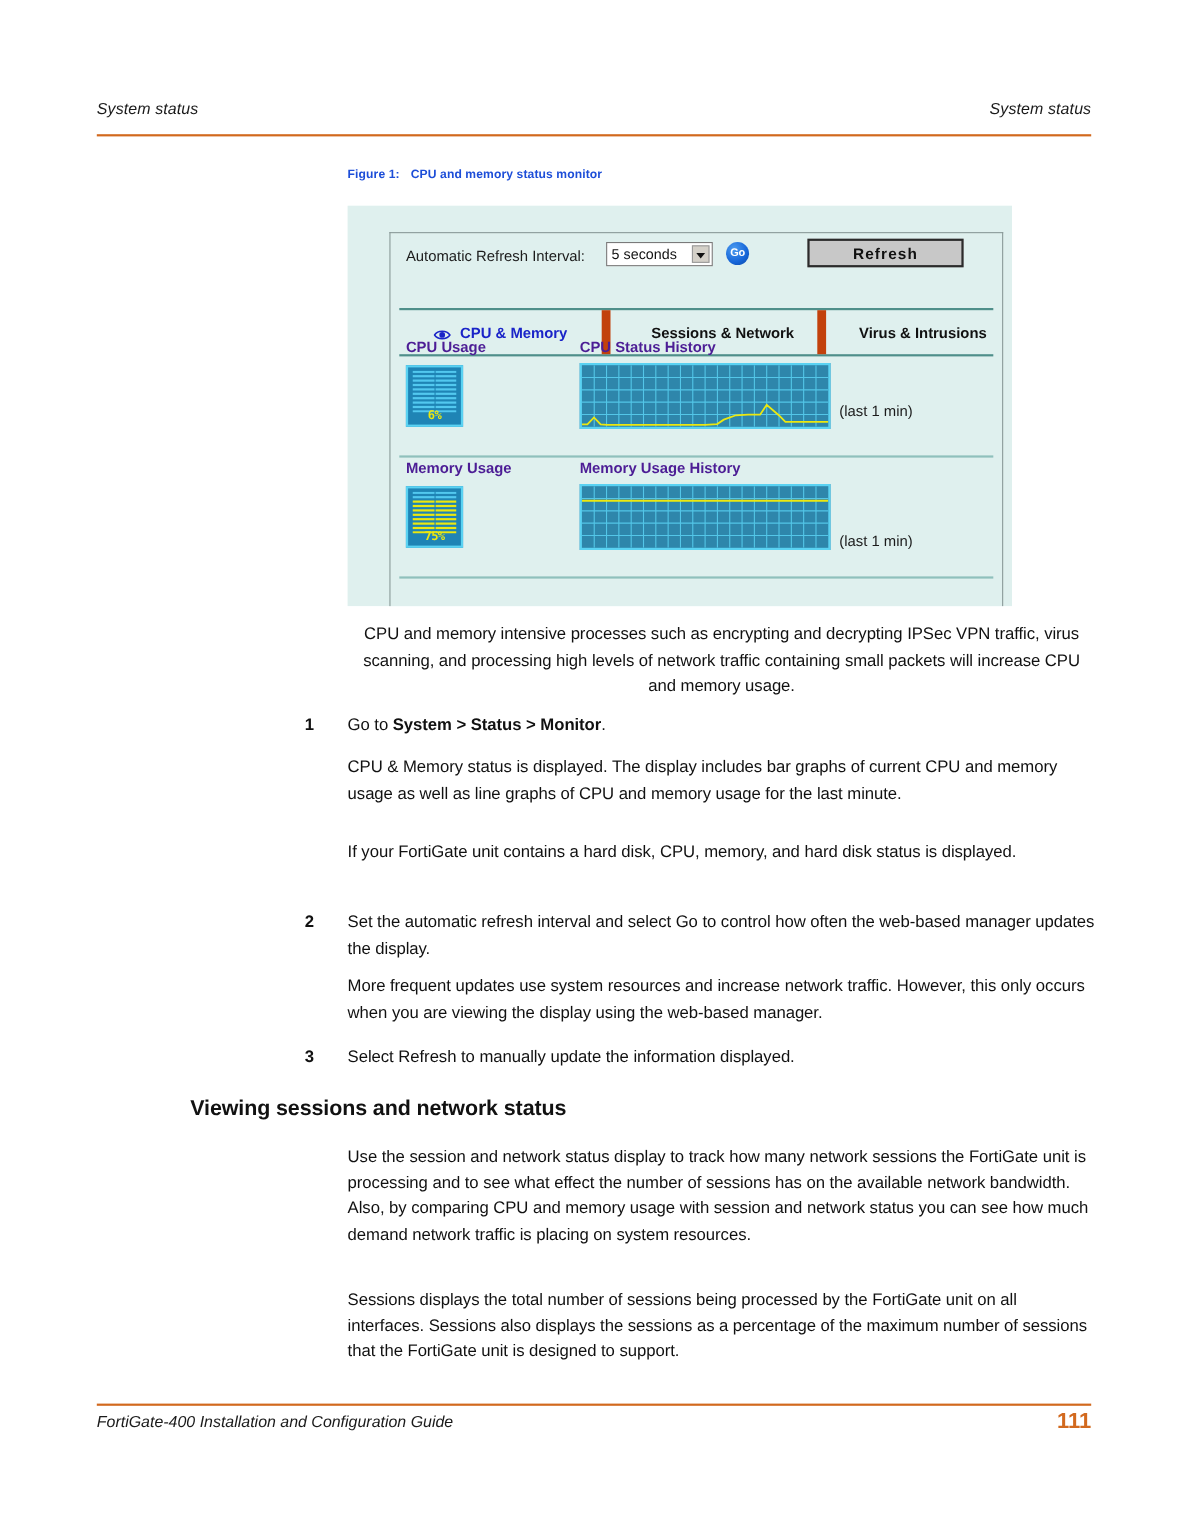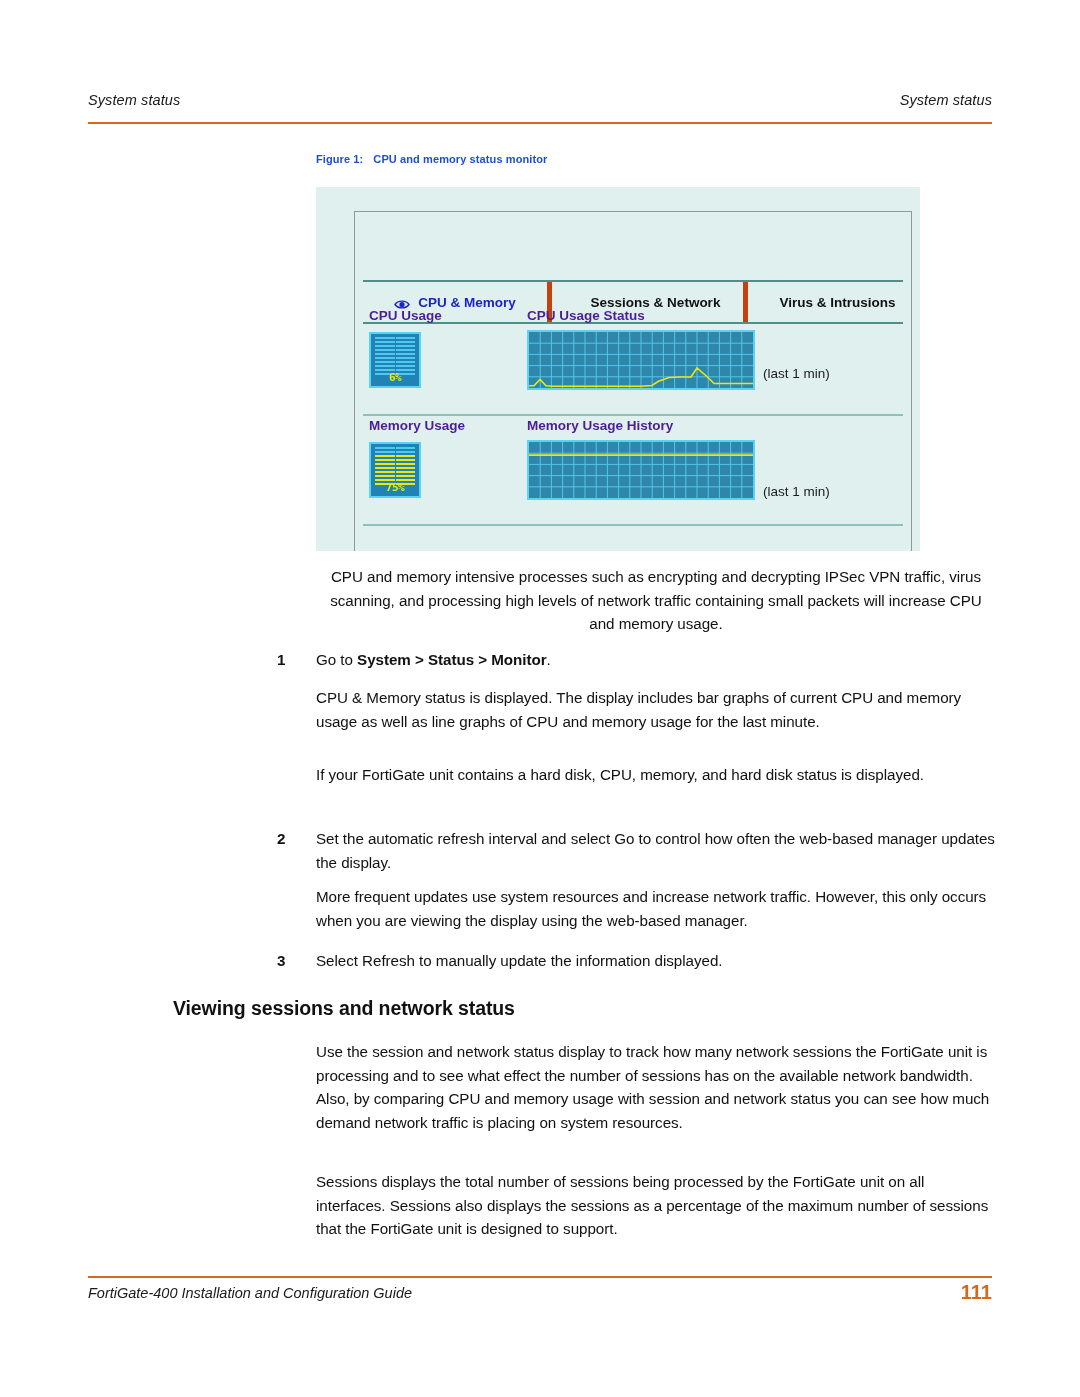--- a/index.html
+++ b/index.html
@@ -179,21 +179,21 @@
     position: relative;
     flex: 0 0 auto;
     display: flex;
     align-items: center;
     justify-content: center;
     font-size: 13.5px;
     font-weight: bold;
     color: #111;
     box-sizing: border-box;
   }
-  .tab + .tab { border-left: 5px solid #c2410c; padding-left: 16px; }
+  .tab + .tab { border-left: 8px solid #c2410c; padding-left: 16px; }
   .tab.tab-cpu { width: 184px; color: #1a24c8; }
   .tab.tab-sessions { width: 196px; }
   .tab.tab-virus { width: 168px; }
   .eye-icon {
     display: inline-block;
     width: 16px;
     height: 11px;
     margin-right: 8px;
     position: relative;
     top: 1px;
@@ -363,20 +363,32 @@
 </div>
 <div class="header-rule"></div>
 
 <div class="figure-caption">
   <span class="fig-num">Figure 1:</span><span>CPU and memory status monitor</span>
 </div>
 
 <div class="figure-box">
   <div class="panel">
 
+    <div class="toolbar">
+      <div class="refresh-label">Automatic Refresh Interval:</div>
+
+      <div class="interval-select">
+        <span class="sel-value">5 seconds</span>
+        <span class="sel-arrow-box"></span>
+      </div>
+
+      <div class="go-button">Go</div>
+
+      <div class="refresh-button">Refresh</div>
+    </div>
 
     <div class="tabbar">
       <div class="tab tab-cpu">
         <span class="eye-icon">
           <svg viewBox="0 0 16 11" width="16" height="11">
             <path d="M1 5.5 C4 1, 12 1, 15 5.5 C12 10, 4 10, 1 5.5 Z" fill="none" stroke="#1a24c8" stroke-width="1.4"></path>
             <circle cx="8" cy="5.5" r="2.6" fill="#1a24c8"></circle>
           </svg>
         </span>
         <span>CPU &amp; Memory</span>
@@ -384,21 +396,21 @@
       <div class="tab tab-sessions">
         <span>Sessions &amp; Network</span>
       </div>
       <div class="tab tab-virus">
         <span>Virus &amp; Intrusions</span>
       </div>
     </div>
 
     <div class="metric-row row-cpu">
       <div class="metric-title t-gauge">CPU Usage</div>
-      <div class="metric-title t-hist">CPU Usage Status</div>
+      <div class="metric-title t-hist">CPU Status History</div>
 
       <div class="gauge">
         <div class="bars">
           <div class="seg low"></div>
             <div class="seg low"></div>
             <div class="seg low"></div>
           <div class="seg low"></div>
             <div class="seg low"></div>
             <div class="seg low"></div>
           <div class="seg low"></div>

